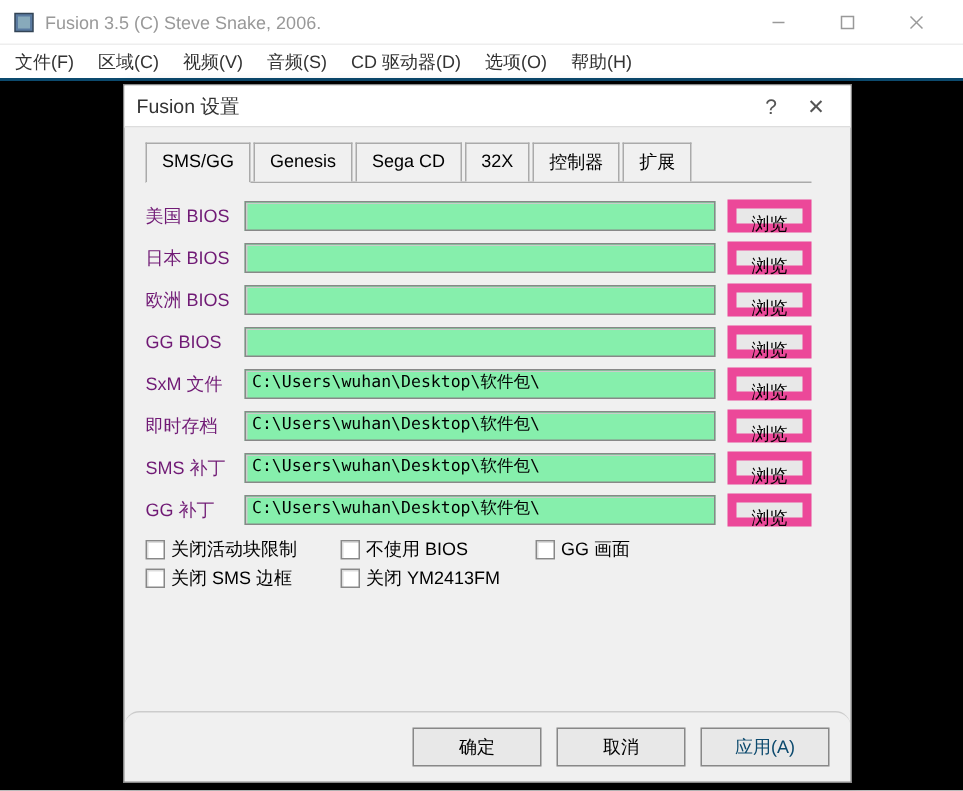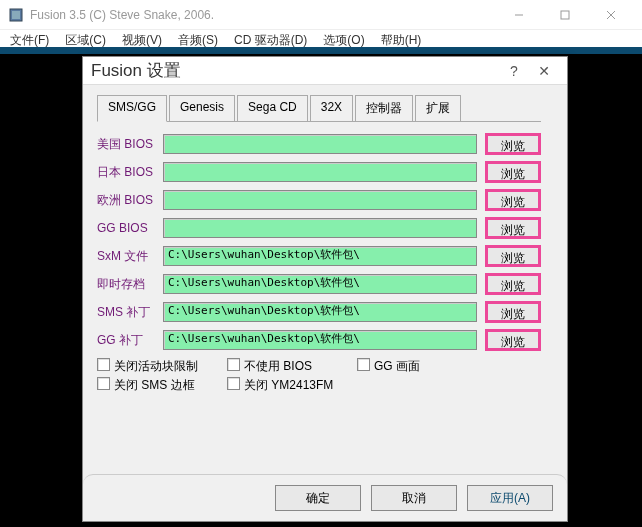--- a/index.html
+++ b/index.html
@@ -2,38 +2,38 @@
 <html><head>
 <meta charset="utf-8">
 <style>
 * { box-sizing: border-box; margin: 0; padding: 0; font-family: "Microsoft YaHei", "SimSun", sans-serif; font-size: 12px; }
 body { background: #fff; width: 642px; height: 527px; overflow: hidden; }
 .titlebar { height: 30px; display: flex; align-items: center; padding: 5px 8px; background: #fff; border-bottom: 1px solid #eee; }
 .titlebar .app-icon { width: 16px; height: 16px; margin-right: 6px; }
 .titlebar .title { flex: 1; color: #999; font-size: 12px; }
 .win-controls { display: flex; gap: 0; }
 .win-btn { width: 46px; height: 30px; display: flex; align-items: center; justify-content: center; color: #999; }
-.menubar { height: 24px; display: flex; align-items: flex-start; padding: 0 4px; background: #fff; border-bottom: 7px solid #0c4a6e; gap: 4px; }
+.menubar { height: 24px; display: flex; align-items: center; padding: 0 4px; background: #fff; border-bottom: 2px solid #0c4a6e; gap: 4px; }
 .menu-item { padding: 2px 6px; color: #333; font-size: 12px; }
 .client { background: #000; height: 473px; position: relative; }
 .dialog { position: absolute; left: 82px; top: 2px; width: 486px; height: 466px; background: #f0f0f0; border: 1px solid #888; box-shadow: 2px 2px 8px rgba(0,0,0,0.4); display: flex; flex-direction: column; }
 .dlg-titlebar { height: 28px; background: #fff; display: flex; align-items: center; padding: 0 8px; border-bottom: 1px solid #ddd; }
-.dlg-title { flex: 1; font-size: 17px; color: #333; }
+.dlg-title { flex: 1; font-size: 13px; color: #333; }
 .dlg-help { width: 30px; text-align: center; color: #555; font-size: 14px; }
 .dlg-close { width: 30px; text-align: center; color: #555; font-size: 14px; }
 .dlg-body { flex: 1; padding: 10px 26px 6px 14px; }
 .tabs { display: flex; border-bottom: 1px solid #aaa; margin-bottom: 10px; }
 .tab { padding: 4px 10px; border: 1px solid #aaa; border-bottom: none; background: #f0f0f0; position: relative; margin-right: 2px; font-size: 12px; }
 .tab.active { background: #f0f0f0; border-bottom: 1px solid #f0f0f0; margin-bottom: -1px; }
 .form-row { display: flex; align-items: center; margin-bottom: 4px; height: 24px; }
 .form-label { width: 66px; font-size: 12px; color: #701a75; white-space: nowrap; }
 .form-input { flex: 1; height: 20px; border: 1px solid #888; background: #86efac; box-shadow: inset 1px 1px 0 #ccc; padding: 0 4px; font-size: 11px; font-family: "SimSun", monospace; overflow: hidden; white-space: nowrap; }
-.browse-btn { width: 56px; height: 22px; margin-left: 8px; border: 3px solid #ec4899; background: #e8e8e8; font-size: 12px; text-align: center; line-height: 20px; }
+.browse-btn { width: 56px; height: 22px; margin-left: 8px; border: 6px solid #ec4899; background: #e8e8e8; font-size: 12px; text-align: center; line-height: 20px; }
 .checks { display: flex; flex-wrap: wrap; margin-top: 6px; gap: 0; }
-.check-col { width: 130px; margin-bottom: 2px; display: flex; align-items: flex-start; }
+.check-col { width: 130px; margin-bottom: 2px; display: flex; align-items: center; }
 .check-col.wide { width: 130px; }
 .check { width: 13px; height: 13px; border: 1px solid #888; background: #fff; margin-right: 4px; box-shadow: inset 1px 1px 0 #ddd; display: inline-block; flex-shrink: 0; }
 .check-label { font-size: 12px; }
 .dlg-buttons { border-top: 1px solid #ccc; padding: 10px 14px; display: flex; justify-content: flex-end; gap: 10px; border-radius: 10px; }
 .dlg-btn { width: 86px; height: 26px; border: 1px solid #888; background: #e8e8e8; font-size: 12px; text-align: center; line-height: 24px; }
 .dlg-btn.disabled { color: #0c4a6e; }
 </style>
 </head>
 <body>
 

